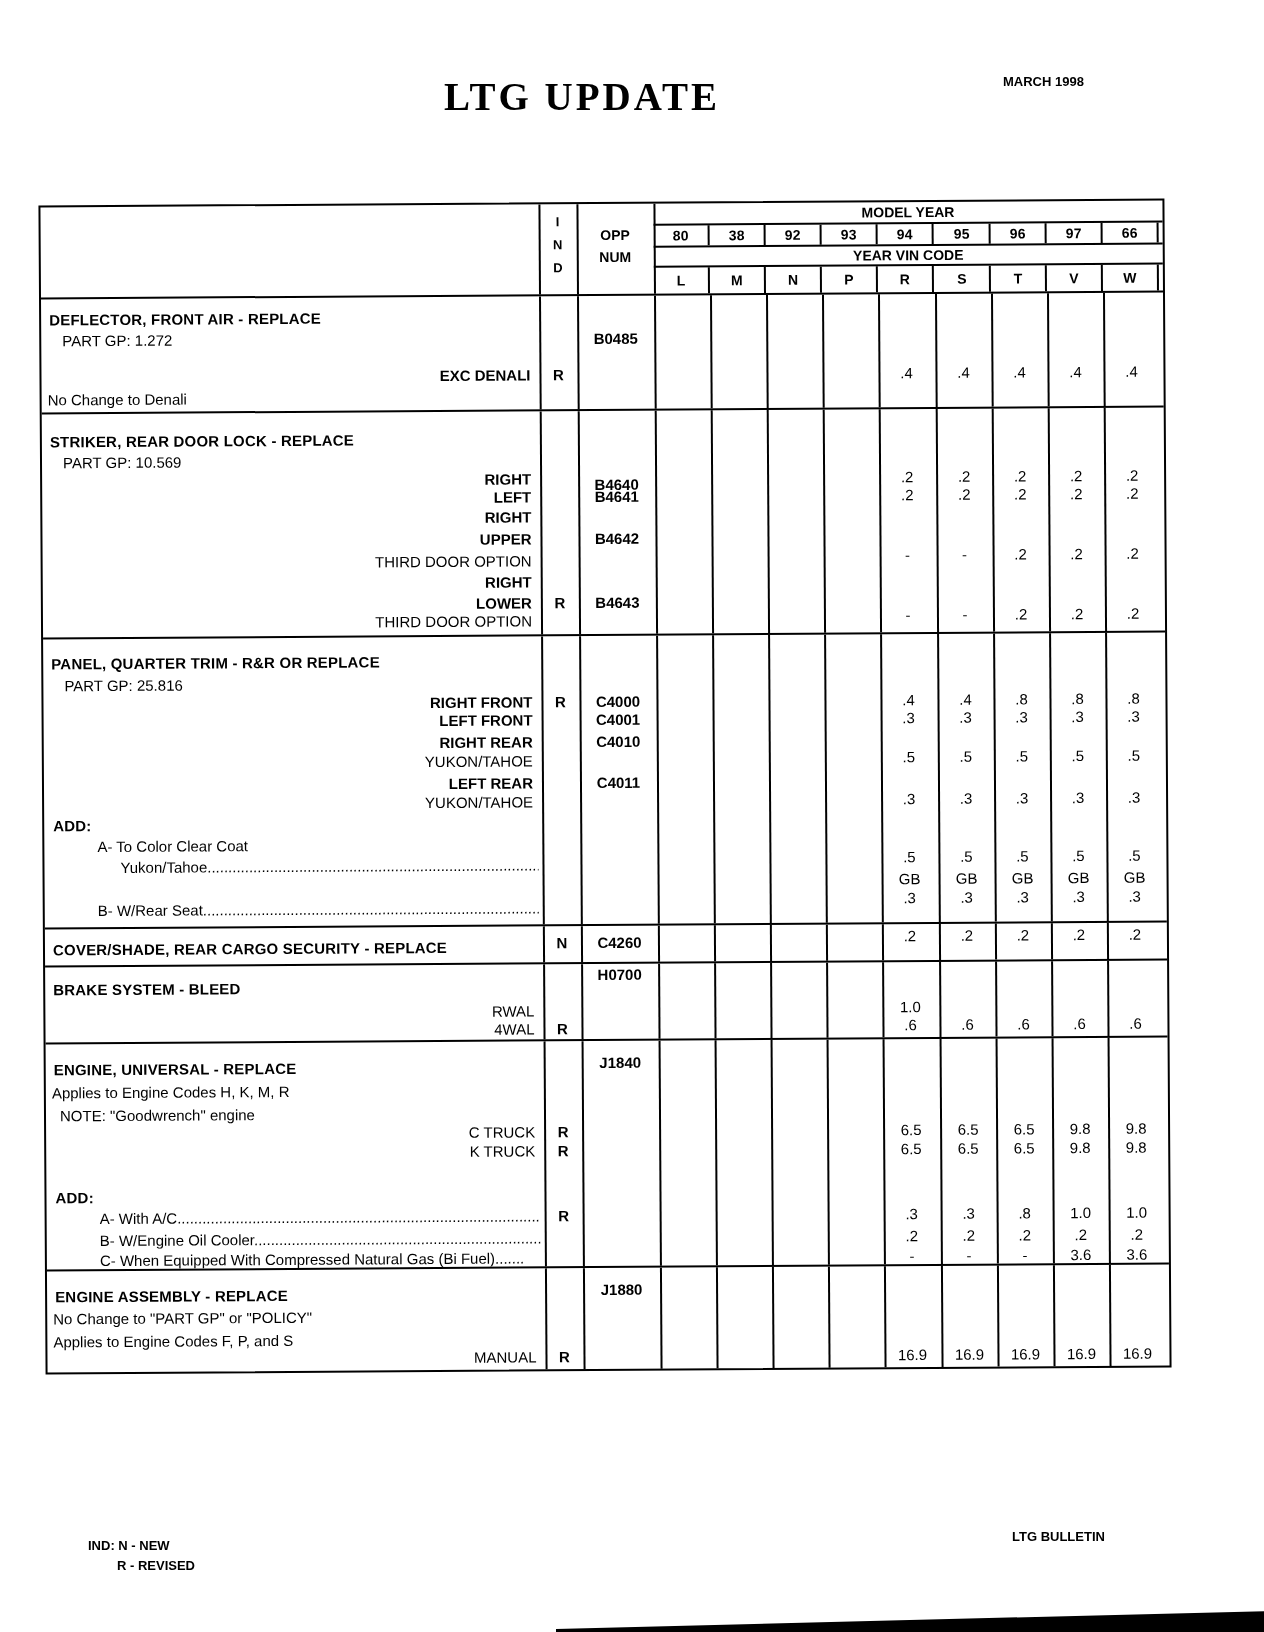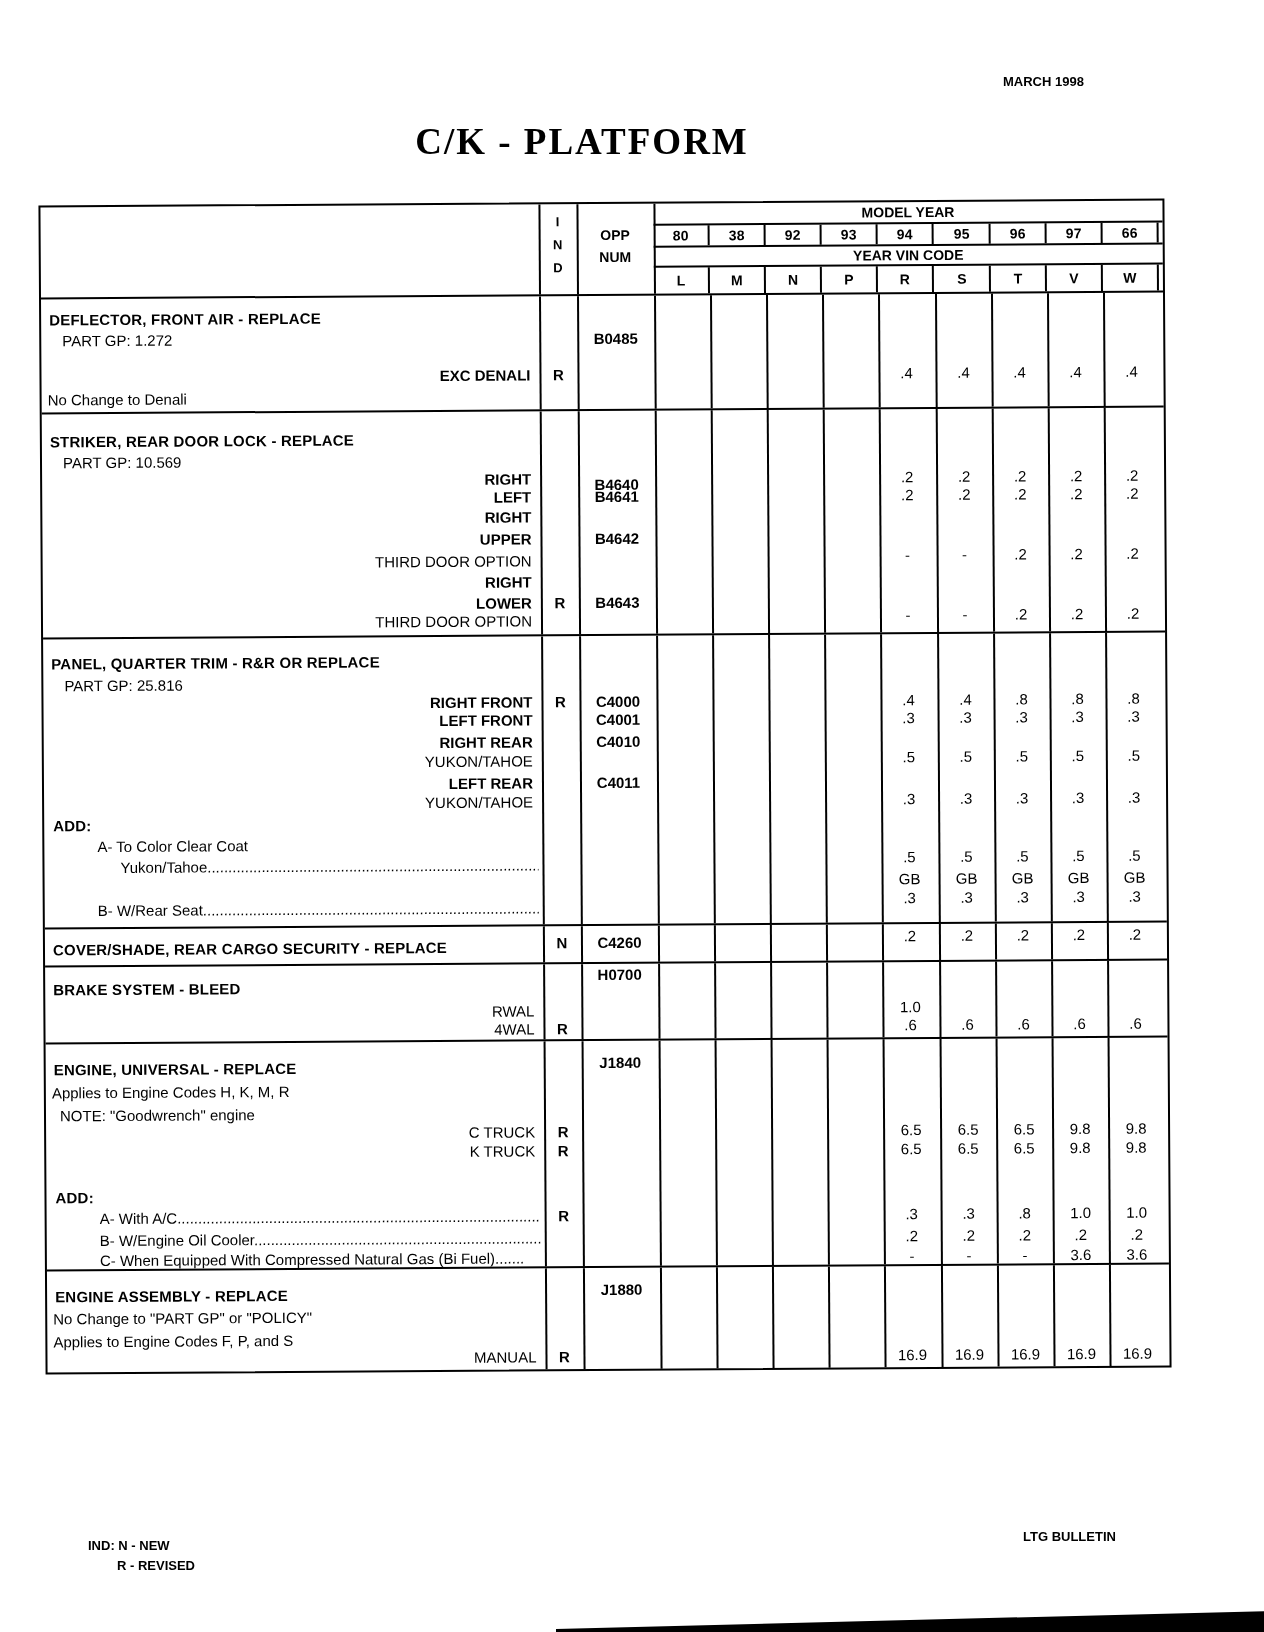--- a/index.html
+++ b/index.html
@@ -49,31 +49,31 @@
   .b{font-weight:bold;}
   .ind{position:absolute;left:498px;width:38px;text-align:center;font-weight:bold;font-size:15px;}
   .opp{position:absolute;left:536px;width:77px;text-align:center;font-weight:bold;font-size:15px;}
   .vrow{position:absolute;left:0;right:0;height:18px;}
   .v{position:absolute;top:0;width:56px;text-align:center;font-size:15px;}
   .dotline{position:absolute;font-size:15px;white-space:nowrap;overflow:hidden;}
 
   
   .f1{position:absolute;left:88px;top:1538px;font-size:13px;font-weight:bold;}
   .f2{position:absolute;left:117px;top:1558px;font-size:13px;font-weight:bold;}
-  .fr{position:absolute;left:1012px;top:1529px;font-size:13px;font-weight:bold;margin-left:11px;}
+  .fr{position:absolute;left:1012px;top:1529px;font-size:13px;font-weight:bold;}
   .wedge{position:absolute;left:556px;right:0;bottom:0;height:26px;background:#000;
          clip-path:polygon(0 88%,100% 20%,100% 100%,0 100%);}
   .dash1{position:absolute;left:72px;top:256px;width:7px;height:2px;background:#000;}
 </style>
 </head>
 <body>
 
 <div class="page">
 
-  <div class="title2">C/K - PLATFORM</div>
+  <div class="title1">LTG  UPDATE</div>
   <div class="date">MARCH 1998</div>
   <div class="dash1"></div>
 
   <div class="doc">
 
     <div class="thead">
       <div class="banner" style="top:2px;height:18px">MODEL  YEAR</div>
       <div class="hrule" style="top:20px"></div>
       <div class="hrow" style="top:22px;height:20px">
           <div class="hcell" style="left: 613px;">80</div>

